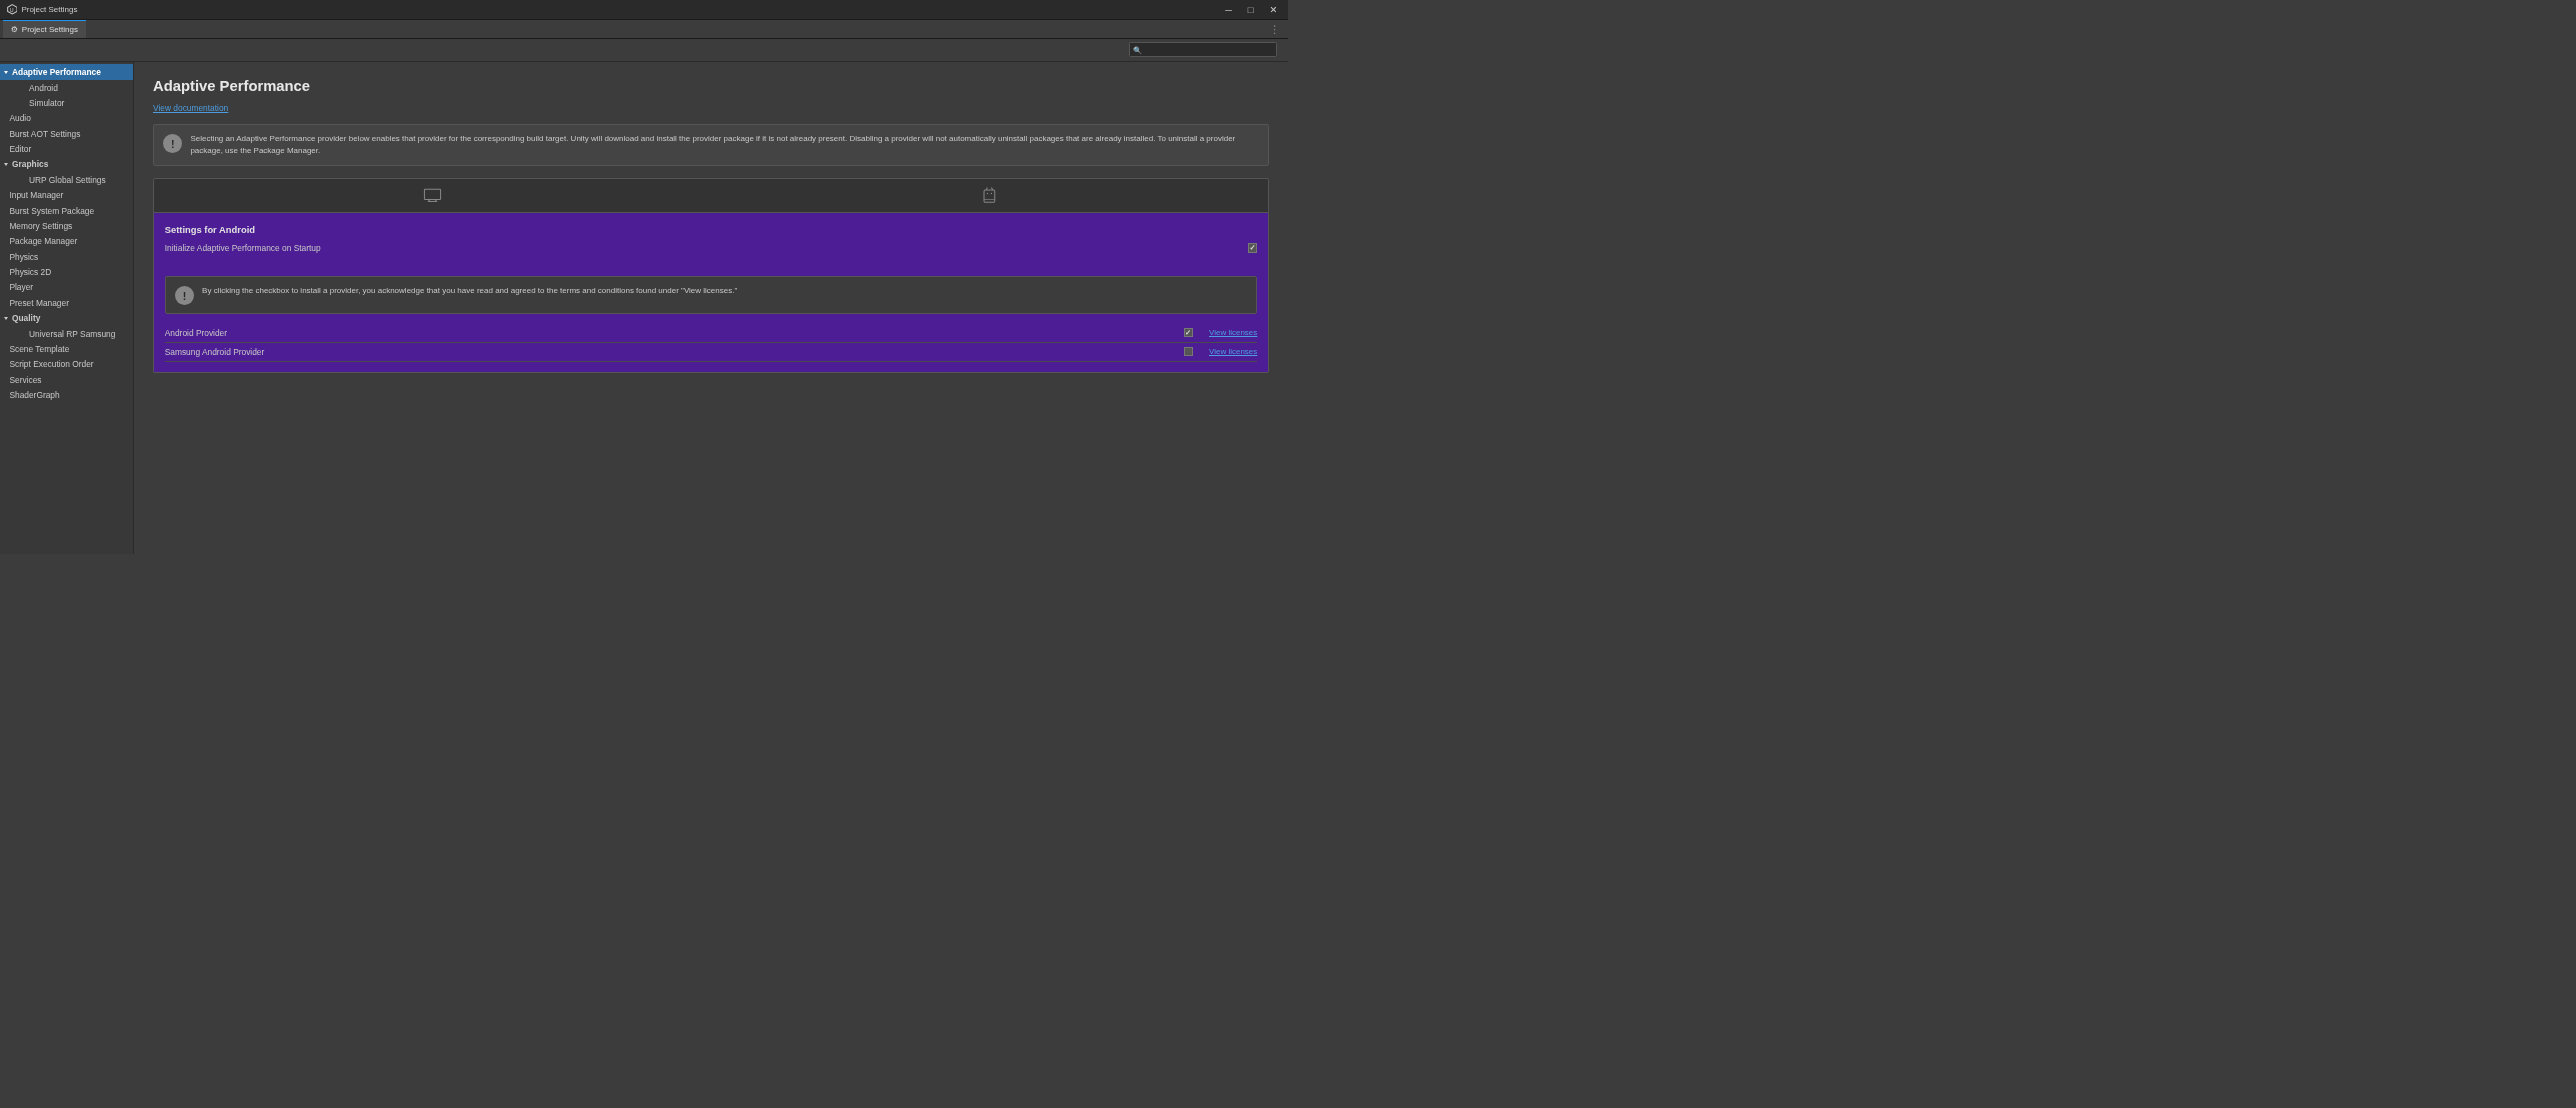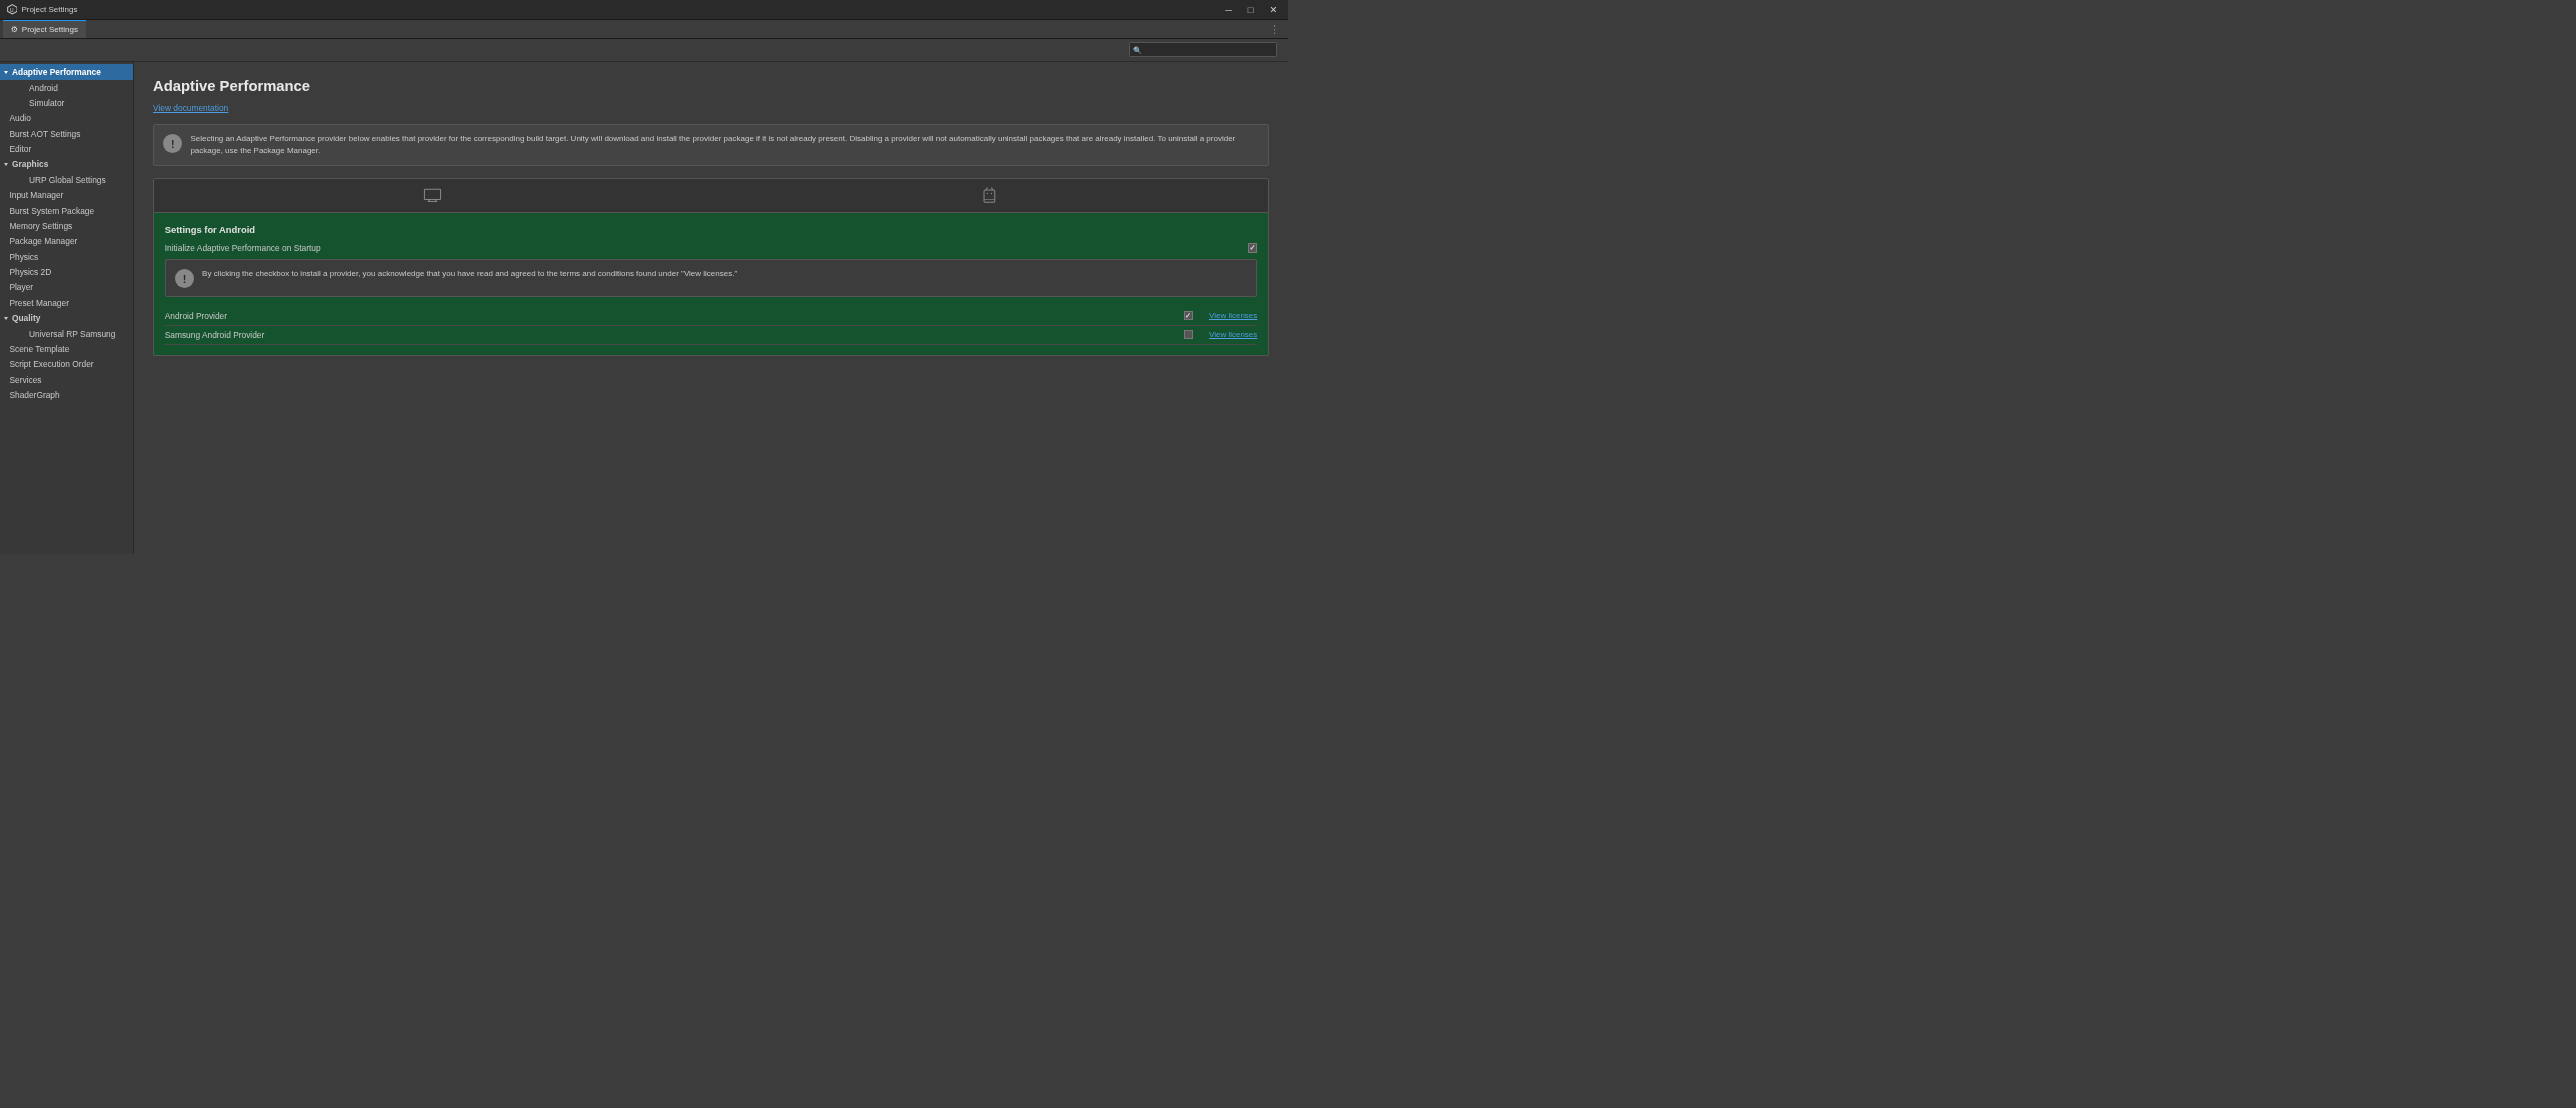--- a/index.html
+++ b/index.html
@@ -235,35 +235,35 @@
       border-bottom: 1.3px solid transparent;
       font-size: 12px;
       color: #888;
     }
 
     
     .settings-panel {
       border: 0.7px solid #555;
       border-top: none;
       border-radius: 0 0 2px 2px;
-      background: #14532d;
+      background: #4c1d95;
       padding: 10.7px 10.7px;
       margin-bottom: 10.7px;
     }
     .settings-section-title {
       font-size: 9.4px;
       font-weight: 700;
       color: #e0e0e0;
       margin-bottom: 8px;
     }
     .setting-row {
       display: flex;
       align-items: center;
       gap: 20px;
-      margin-bottom: 6px;
+      margin-bottom: 23px;
     }
     .setting-label {
       font-size: 8.4px;
       color: #c8c8c8;
       flex: 1;
     }
     .checkbox-custom {
       width: 9.4px;
       height: 9.4px;
       background: #555;

